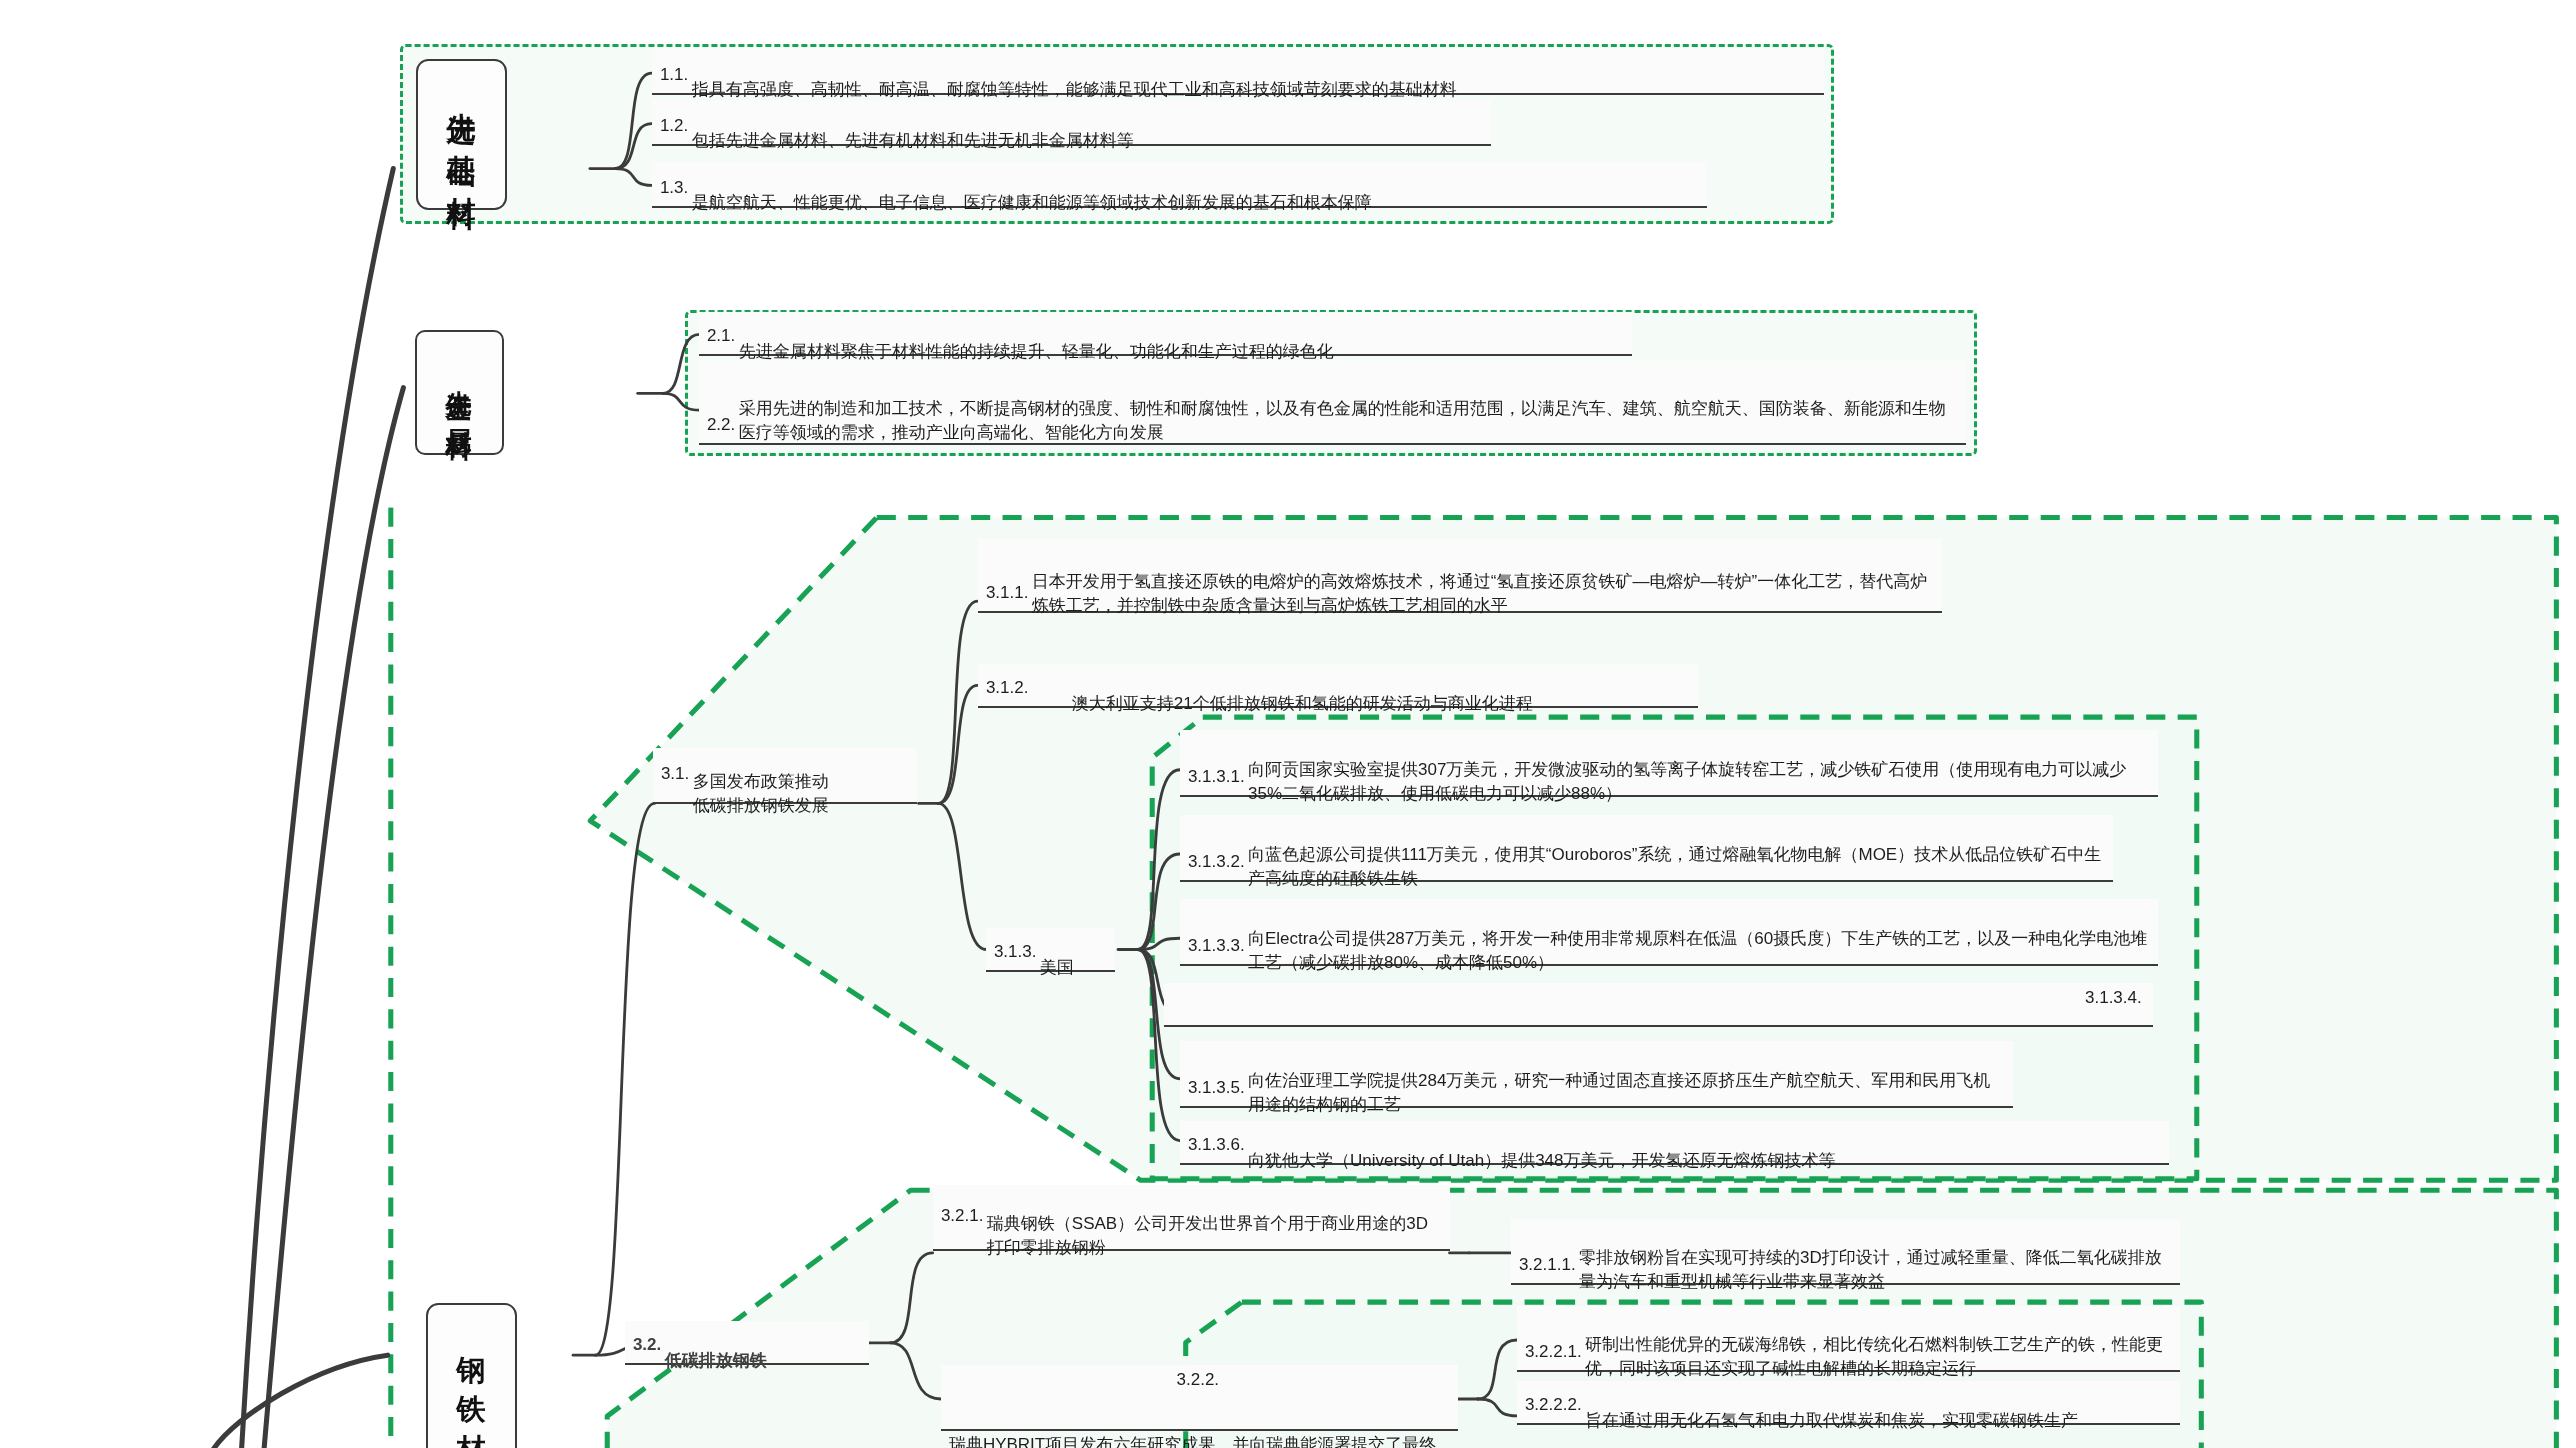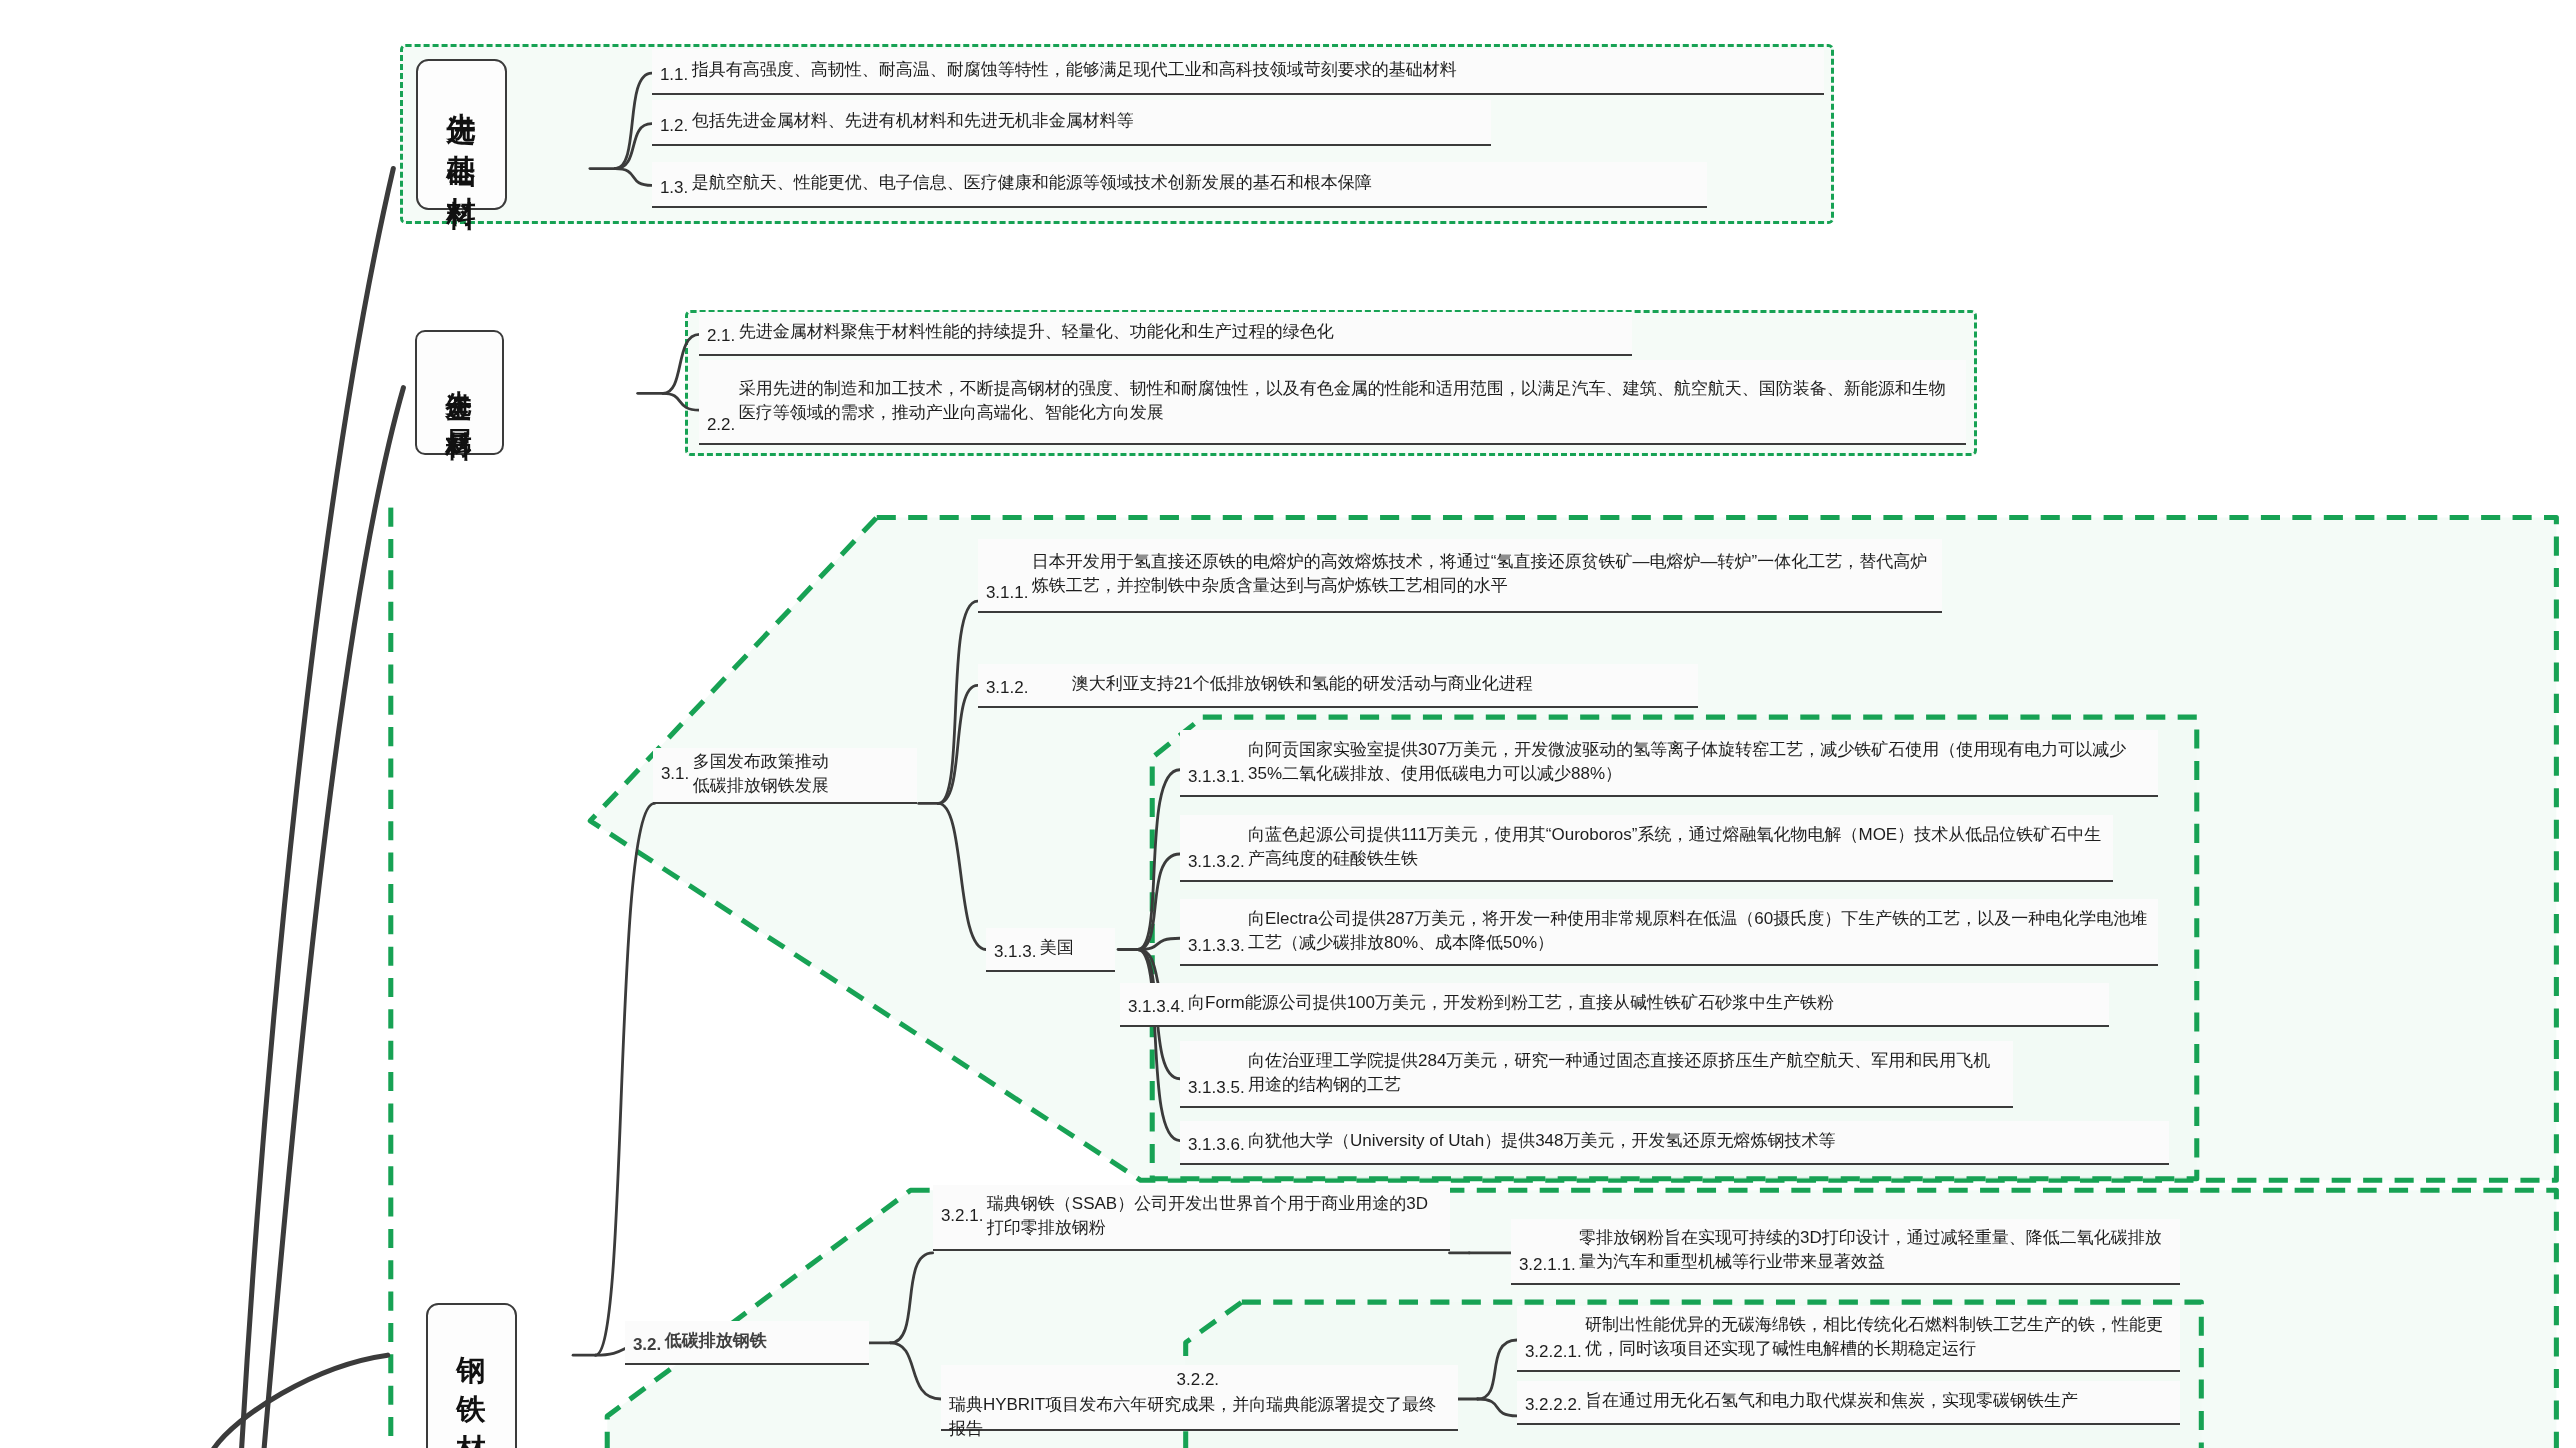--- a/index.html
+++ b/index.html
@@ -24,21 +24,21 @@
     color:#1d1d1d;
     white-space:pre-wrap;
   }
   .node .num{
     flex:0 0 auto;
     align-self:flex-end;
     padding-right:3.4px;
     padding-bottom:1.1px;
     white-space:nowrap;
   }
-  .node .txt{flex:1 1 auto;}
+  .node .txt{flex:1 1 auto;margin-top:40px;}
   .node.center-num .num{align-self:center;padding-bottom:0;}
 
   
   .rootbox{
     position:absolute;
     border:2.8px solid #3b3b3b;
     border-radius:12.4px;
     background:#fdfdfd;
     box-sizing:border-box;
     display:flex;align-items:center;justify-content:center;
@@ -227,21 +227,21 @@
   <div class="node" style="left:1180px;top:815px;width:933px;height:67px;">
     <span class="num">3.1.3.2.</span>
     <span class="txt">向蓝色起源公司提供111万美元，使用其“Ouroboros”系统，通过熔融氧化物电解（MOE）技术从低品位铁矿石中生产高纯度的硅酸铁生铁</span>
   </div>
 
   <div class="node" style="left:1180px;top:899px;width:978px;height:67px;">
     <span class="num">3.1.3.3.</span>
     <span class="txt">向Electra公司提供287万美元，将开发一种使用非常规原料在低温（60摄氏度）下生产铁的工艺，以及一种电化学电池堆工艺（减少碳排放80%、成本降低50%）</span>
   </div>
 
-  <div class="node" style="left:1120px;top:983px;width:989px;height:44px;">
+  <div class="node" style="left:1164px;top:983px;width:989px;height:44px;flex-direction:column;">
     <span class="num">3.1.3.4.</span>
     <span class="txt">向Form能源公司提供100万美元，开发粉到粉工艺，直接从碱性铁矿石砂浆中生产铁粉</span>
   </div>
 
   <div class="node" style="left:1180px;top:1041px;width:833px;height:67px;">
     <span class="num">3.1.3.5.</span>
     <span class="txt">向佐治亚理工学院提供284万美元，研究一种通过固态直接还原挤压生产航空航天、军用和民用飞机用途的结构钢的工艺</span>
   </div>
 
   <div class="node" style="left:1180px;top:1121px;width:989px;height:44px;">

